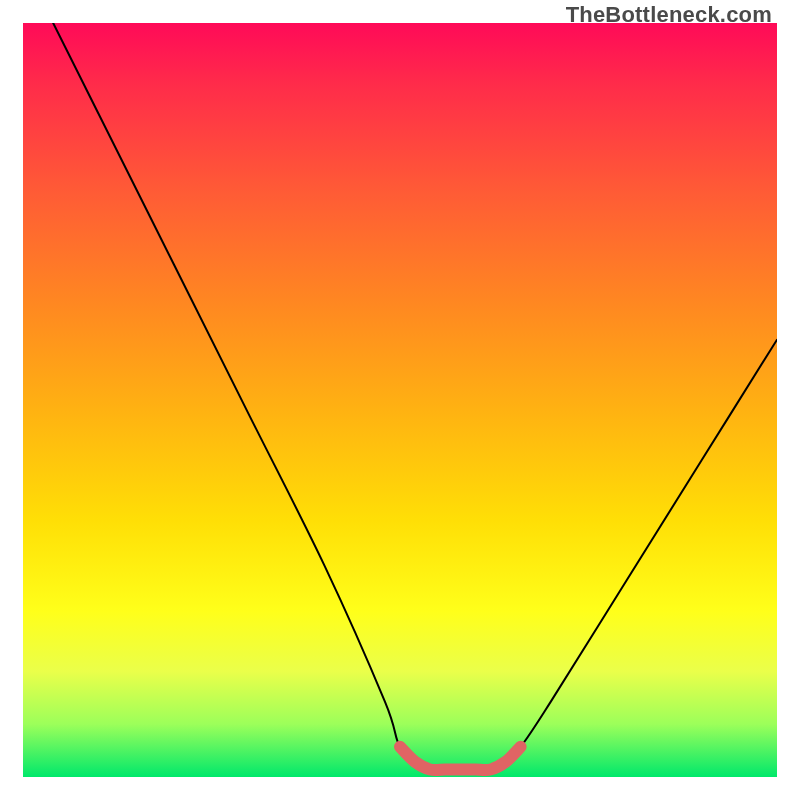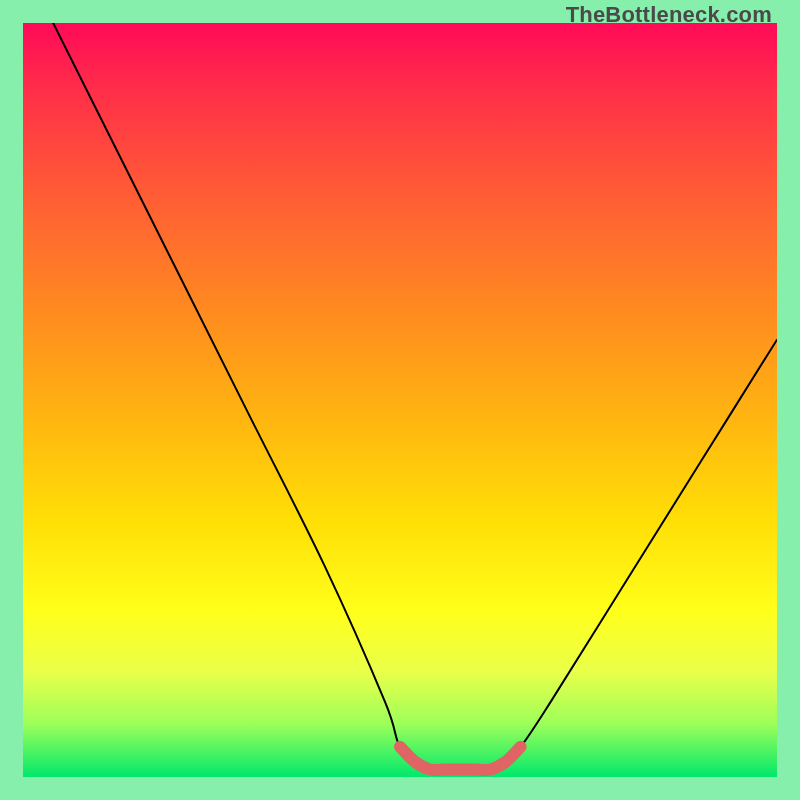--- a/index.html
+++ b/index.html
@@ -8,21 +8,21 @@
     width: 800px;
     height: 800px;
     background: #000;
     overflow: hidden;
     font-family: Arial, Helvetica, sans-serif;
   }
   .stage {
     position: relative;
     width: 800px;
     height: 800px;
-    background: #86efac;
+    background: #ffffff;
   }
   .plot-area {
     position: absolute;
     left: 23px;
     top: 23px;
     width: 754px;
     height: 754px;
     overflow: hidden;
   }
   .gradient-bg {

